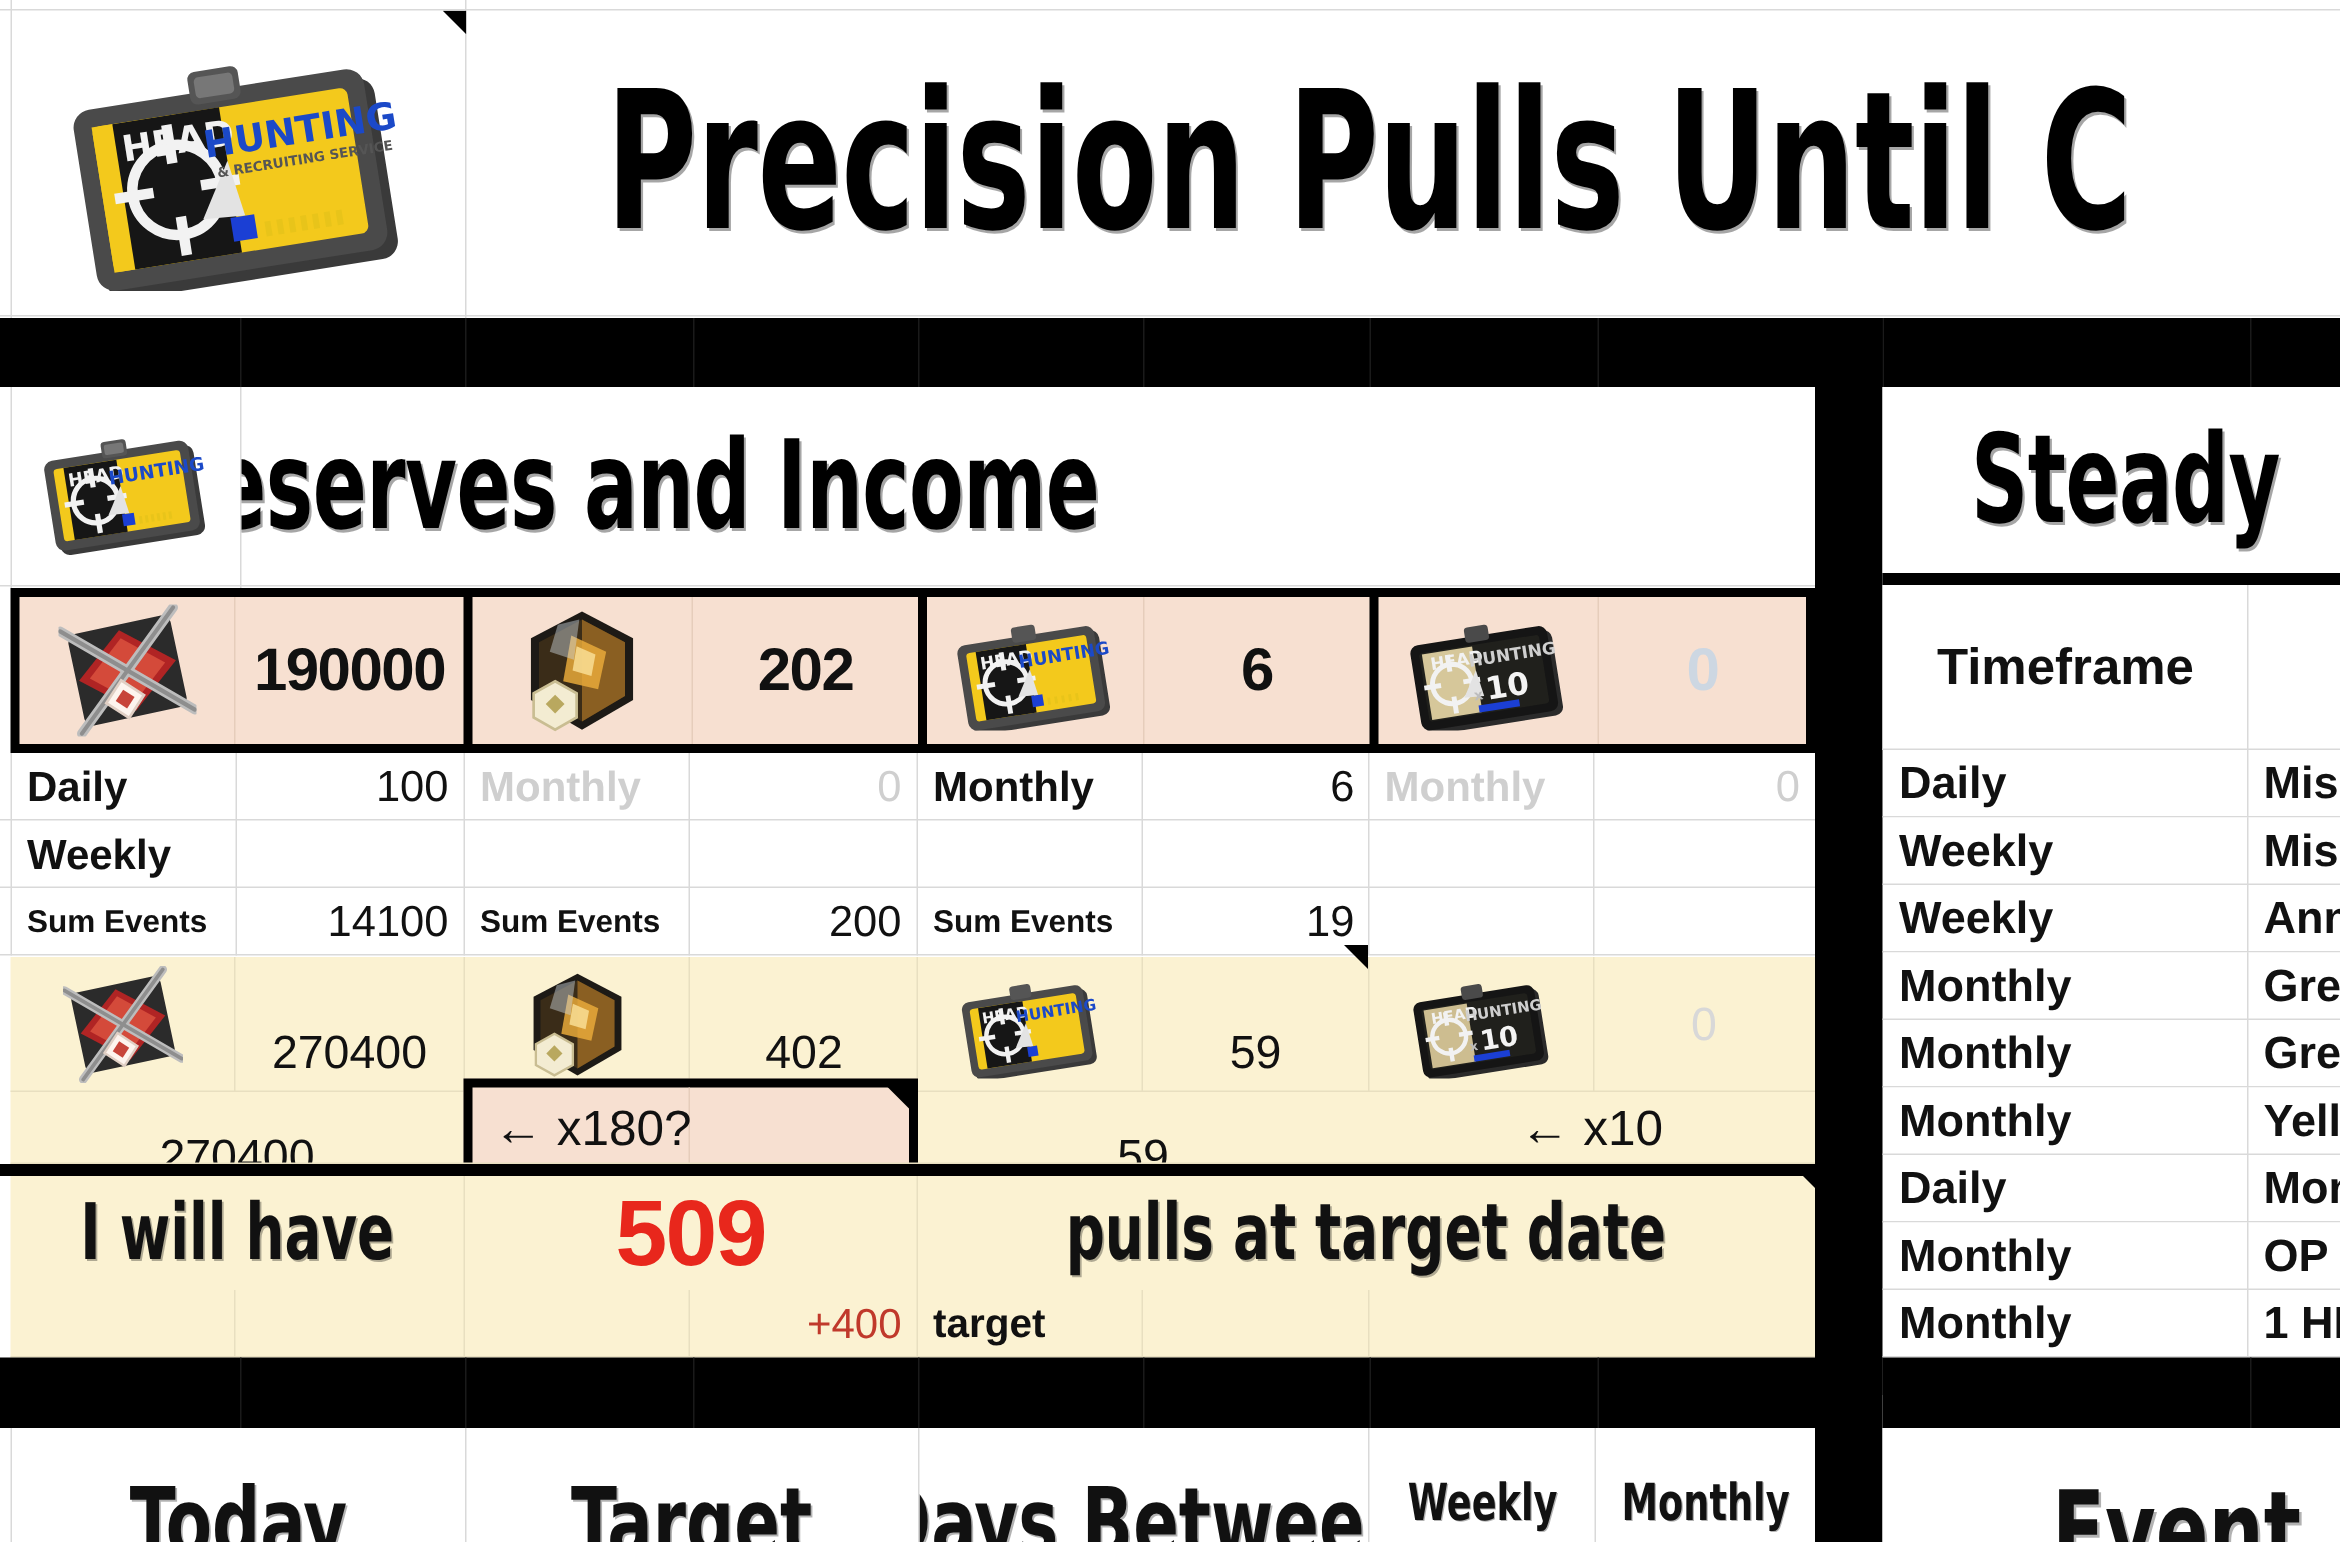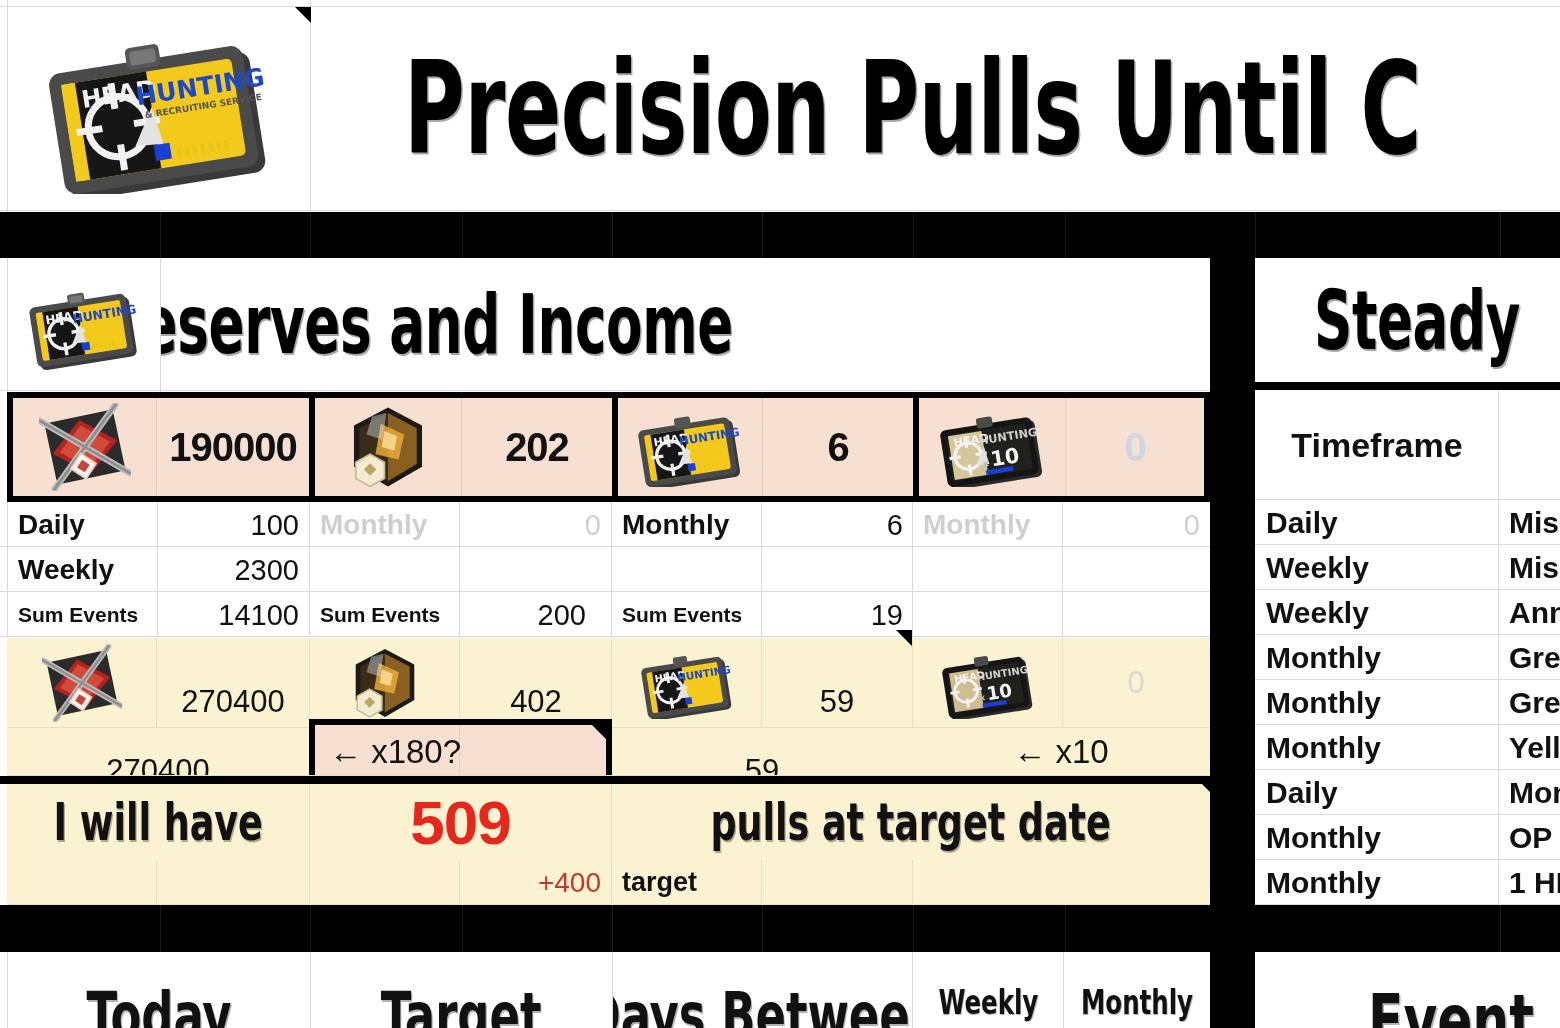--- a/index.html
+++ b/index.html
@@ -336,40 +336,37 @@
   <div class="c lft" style="left:913px;top:503px;width:150px;height:44px;padding-left:10px;">
     <span class="lbl-bold-grey">Monthly</span>
   </div>
   <div class="c rgt" style="left:1063px;top:503px;width:146px;height:44px;padding-right:9px;">
     <span class="num-grey">0</span>
   </div>
 
   <div class="c lft" style="left:8px;top:548px;width:150px;height:44px;padding-left:10px;">
     <span class="lbl-bold">Weekly</span>
   </div>
-  <div class="c rgt" style="left:158px;top:548px;width:150px;height:44px;padding-right:9px;">
-    <span class="num">2300</span>
-  </div>
   <div class="c" style="left:310px;top:548px;width:150px;height:44px;"></div>
   <div class="c" style="left:460px;top:548px;width:150px;height:44px;"></div>
   <div class="c" style="left:612px;top:548px;width:150px;height:44px;"></div>
   <div class="c" style="left:762px;top:548px;width:150px;height:44px;"></div>
   <div class="c" style="left:913px;top:548px;width:150px;height:44px;"></div>
   <div class="c" style="left:1063px;top:548px;width:146px;height:44px;"></div>
 
   <div class="c lft" style="left:8px;top:593px;width:150px;height:44px;padding-left:10px;">
     <span class="lbl-sm">Sum Events</span>
   </div>
   <div class="c rgt" style="left:158px;top:593px;width:150px;height:44px;padding-right:9px;">
     <span class="num">14100</span>
   </div>
   <div class="c lft" style="left:310px;top:593px;width:150px;height:44px;padding-left:10px;">
     <span class="lbl-sm">Sum Events</span>
   </div>
-  <div class="c rgt" style="left:445px;top:593px;width:150px;height:44px;padding-right:9px;">
+  <div class="c rgt" style="left:460px;top:593px;width:150px;height:44px;padding-right:9px;">
     <span class="num">200</span>
   </div>
   <div class="c lft" style="left:612px;top:593px;width:150px;height:44px;padding-left:10px;">
     <span class="lbl-sm">Sum Events</span>
   </div>
   <div class="c rgt" style="left:762px;top:593px;width:150px;height:44px;padding-right:9px;">
     <span class="num">19</span>
   </div>
   <div class="c" style="left:913px;top:593px;width:150px;height:44px;"></div>
   <div class="c" style="left:1063px;top:593px;width:146px;height:44px;"></div>

